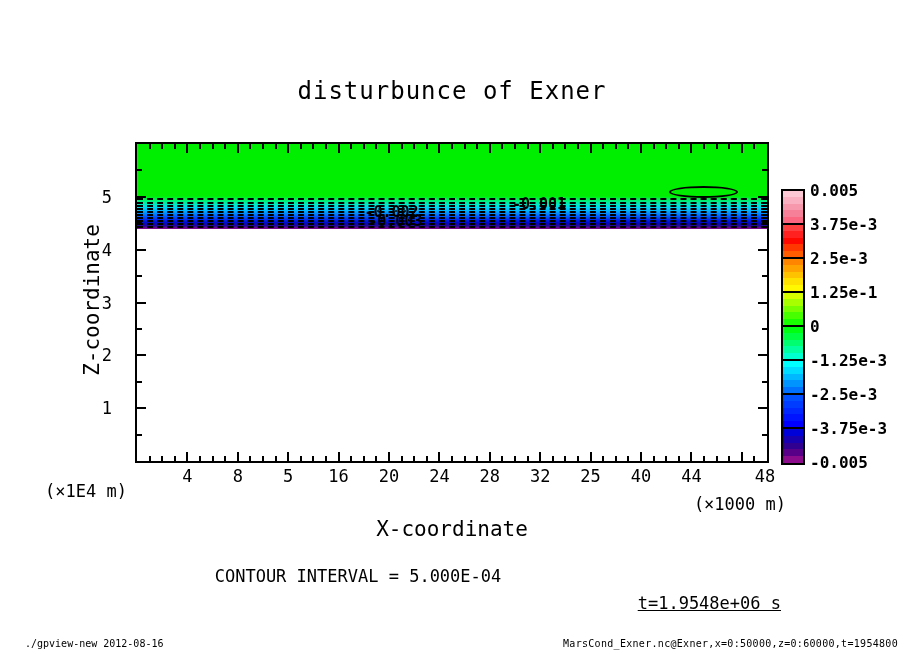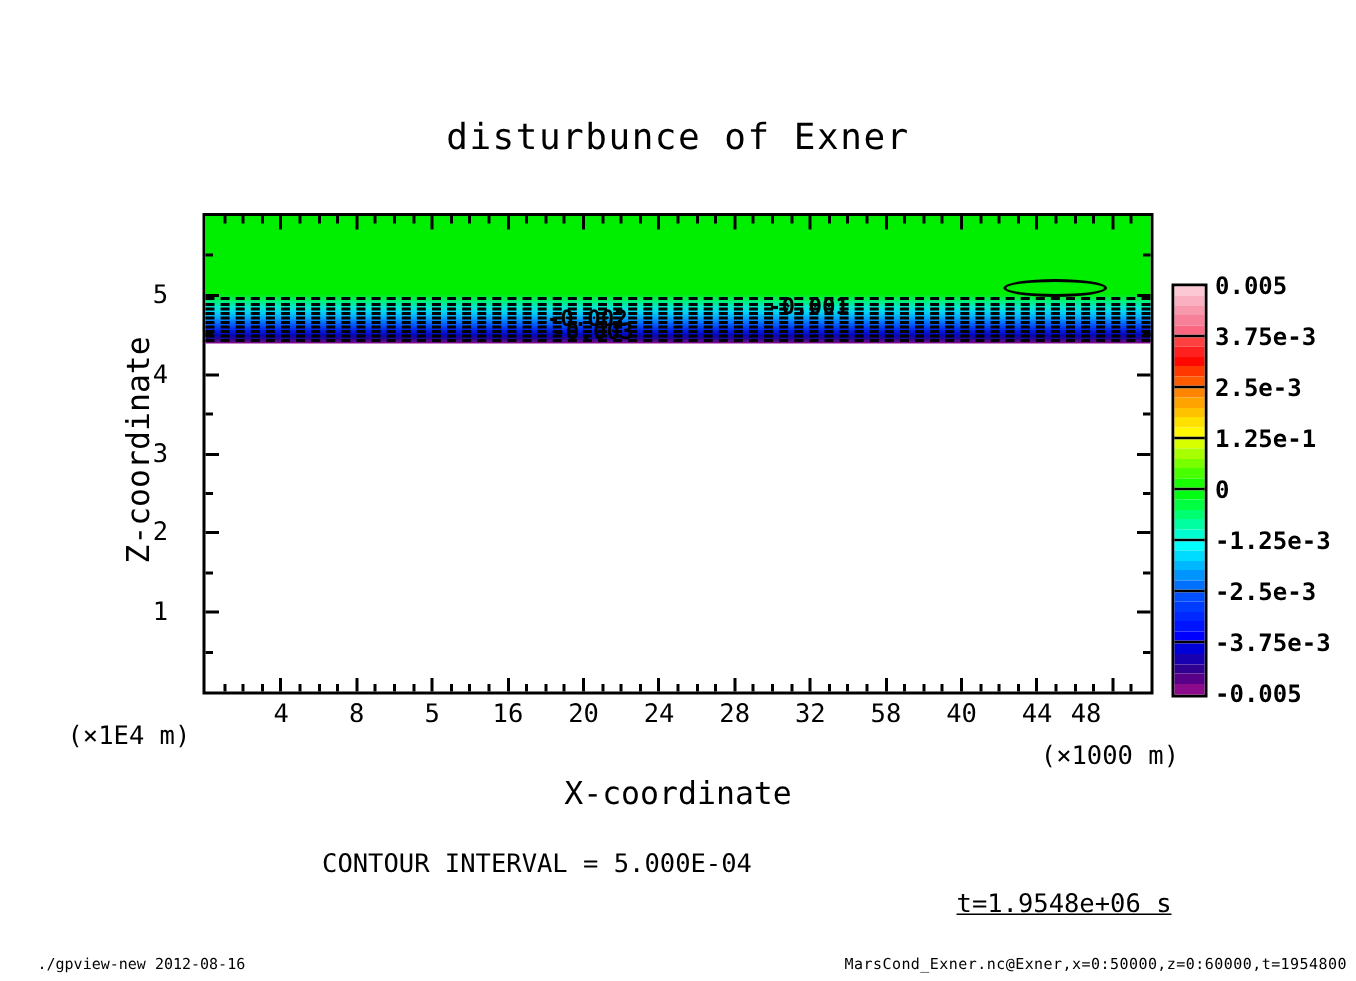--- a/index.html
+++ b/index.html
@@ -248,24 +248,24 @@
 <div class="abs footer-right">MarsCond_Exner.nc@Exner,x=0:50000,z=0:60000,t=1954800</div>
 
 <div class="abs xtick-label" style="left: 187.4px;">4</div>
 <div class="abs xtick-label" style="left: 237.8px;">8</div>
 <div class="abs xtick-label" style="left: 288.2px;">5</div>
 <div class="abs xtick-label" style="left: 338.6px;">16</div>
 <div class="abs xtick-label" style="left: 389px;">20</div>
 <div class="abs xtick-label" style="left: 439.4px;">24</div>
 <div class="abs xtick-label" style="left: 489.8px;">28</div>
 <div class="abs xtick-label" style="left: 540.2px;">32</div>
-<div class="abs xtick-label" style="left: 590.6px;">58</div>
+<div class="abs xtick-label" style="left: 590.6px;">25</div>
 <div class="abs xtick-label" style="left: 641px;">40</div>
 <div class="abs xtick-label" style="left: 691.4px;">44</div>
-<div class="abs xtick-label" style="left: 724px;">48</div>
+<div class="abs xtick-label" style="left: 765px;">48</div>
 <div class="abs ztick-label" style="top: 398.167px;">1</div>
 <div class="abs ztick-label" style="top: 345.333px;">2</div>
 <div class="abs ztick-label" style="top: 292.5px;">3</div>
 <div class="abs ztick-label" style="top: 239.667px;">4</div>
 <div class="abs ztick-label" style="top: 186.833px;">5</div>
 <div class="abs cb-label" style="top: 181px;">0.005</div>
 <div class="abs cb-label" style="top: 215px;">3.75e-3</div>
 <div class="abs cb-label" style="top: 249px;">2.5e-3</div>
 <div class="abs cb-label" style="top: 283px;">1.25e-1</div>
 <div class="abs cb-label" style="top: 317px;">0</div>

